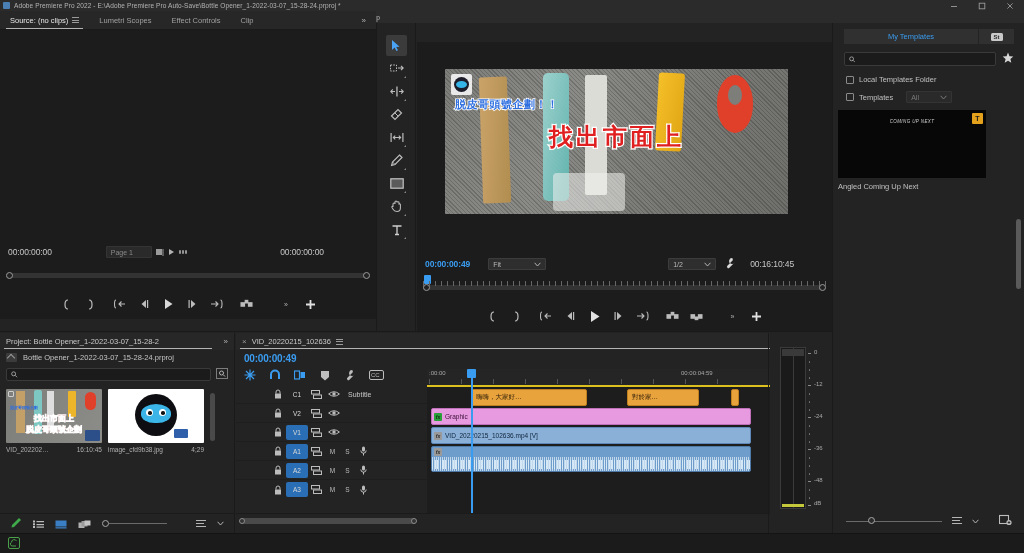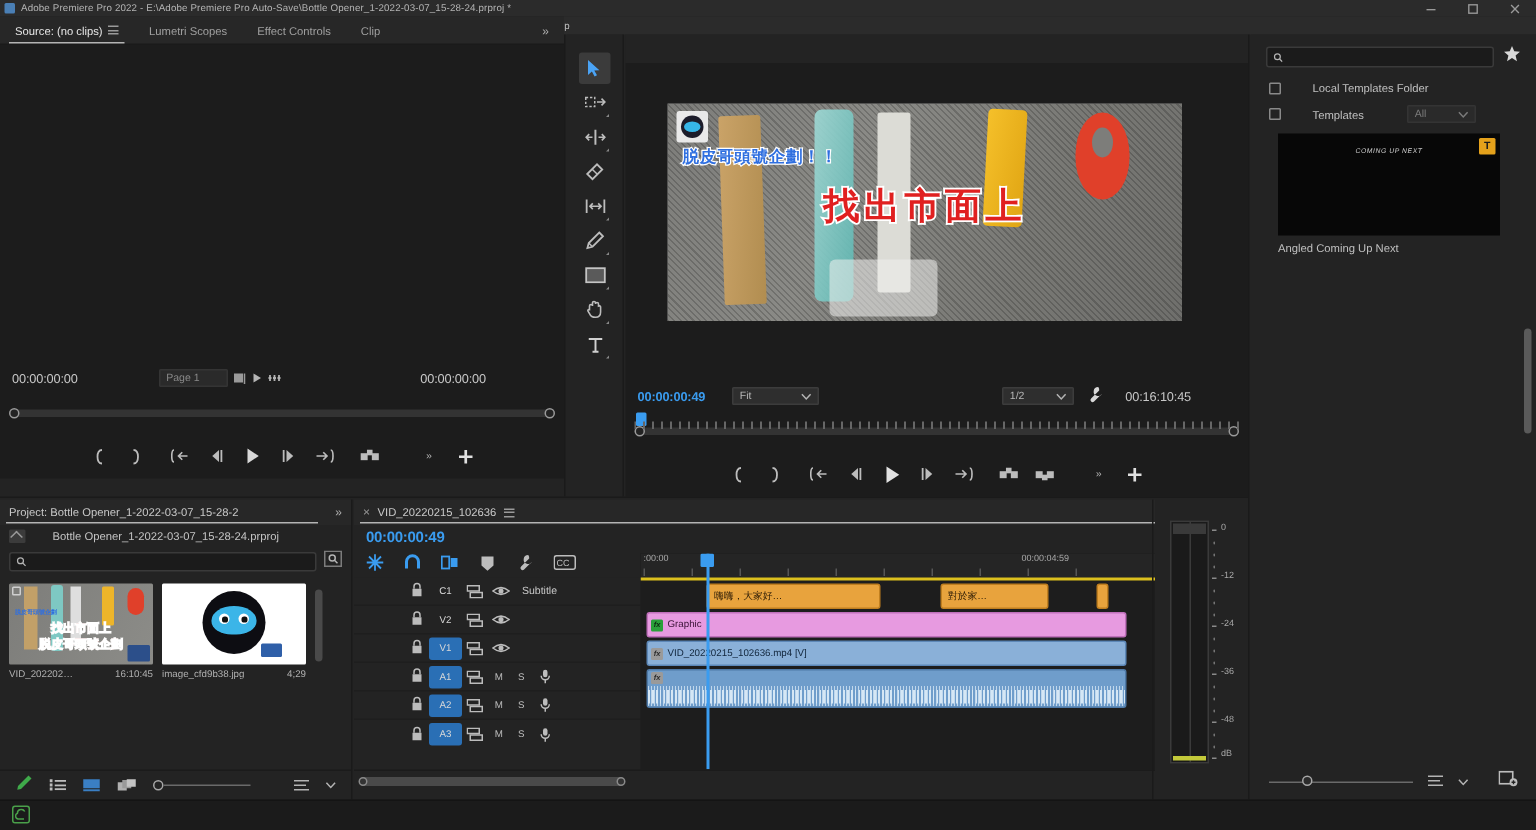--- a/index.html
+++ b/index.html
@@ -117,21 +117,21 @@
   .ov-l1 { top:52px; font-size:24px; color:#e02020; -webkit-text-stroke:2.4px #ffffff; paint-order:stroke fill; letter-spacing:3px;}
   .ov-l2 { top:88px; font-size:26px; color:#e02020; -webkit-text-stroke:2.4px #ffffff; paint-order:stroke fill; letter-spacing:2px;}
 
   
   #project-panel { left:0; top:333px; width:234px; height:200px; }
   .proj-head {
     height:17px; display:flex; align-items:center; gap:5px; padding:0 6px; font-size:7.5px;
     background:#272727; position:relative;
   }
   .proj-head:after{content:"";position:absolute;left:4px;right:22px;bottom:1px;height:1.5px;background:#b4b4b4;}
-  .proj-row { display:flex; align-items:center; gap:18px; padding:3px 6px; font-size:7.5px; color:#c4c4c4; }
+  .proj-row { display:flex; align-items:center; gap:6px; padding:3px 6px; font-size:7.5px; color:#c4c4c4; }
   .bin-ico { width:11px;height:9px;background:#3b3b3b;border-radius:1px;position:relative;flex:none;}
   .bin-ico:before{content:"";position:absolute;left:1.5px;top:2px;width:5px;height:5px;border:1px solid #9a9a9a;border-right:0;border-bottom:0;transform:rotate(45deg);}
   .search-row { display:flex; align-items:center; gap:5px; padding:0 6px; }
   .search-box {
     flex:1; height:13px; background:#1b1b1b; border:1px solid #3a3a3a; border-radius:2px;
     display:flex; align-items:center; padding:0 4px; gap:4px;
   }
   .search-box input {
     background:transparent; border:0; outline:0; color:#c8c8c8; font-size:7px; width:100%;
     font-family:"Liberation Sans", sans-serif;
@@ -188,23 +188,23 @@
   #eg-panel { left:834px; top:23px; width:190px; height:510px; background:#232323;}
   .eg-subtabs { display:flex; gap:16px; padding:7px 12px 0; }
   .eg-subtab { font-size:7.5px; color:#9a9a9a; position:relative; padding-bottom:4px;}
   .eg-subtab.active { color:#e6e6e6;}
   .eg-subtab.active:after{content:"";position:absolute;left:0;right:0;bottom:0;height:1.5px;background:#b4b4b4;}
   .eg-seg { display:flex; margin:6px 10px 0; height:15px; }
   .eg-seg-btn { flex:1; background:#303030; display:flex; align-items:center; justify-content:center; font-size:7.5px; color:#3a9cf0;}
   .eg-seg-icon { width:36px; background:#303030; border-left:1px solid #232323; display:flex; align-items:center; justify-content:center;}
   .st-chip { background:#c9c9c9; color:#2b2b2b; font-size:6px; font-weight:bold; border-radius:1.5px; padding:1px 3px;}
   .eg-search { display:flex; align-items:center; gap:6px; margin:6px 10px 0;}
-  .eg-check { display:flex; align-items:center; gap:21px; margin:7px 12px 0; font-size:7.5px; color:#c0c0c0;}
+  .eg-check { display:flex; align-items:center; gap:5px; margin:7px 12px 0; font-size:7.5px; color:#c0c0c0;}
   .cbox { width:8px;height:8px;border:1px solid #8a8a8a; border-radius:1px; flex:none;}
-  .tpl-card { margin:7px 18px 0; }
+  .tpl-card { margin:7px 4px 0; }
   .tpl-img { width:148px; height:68px; background:#070707; position:relative; overflow:hidden;}
   .tpl-badge {position:absolute; right:3px; top:3px; width:11px;height:11px; background:#e4a11b; border-radius:1px; display:flex; align-items:center; justify-content:center; font-size:7px; font-weight:bold; color:#1b1b1b;}
   .tpl-name { font-size:7.5px; color:#c0c0c0; margin-top:4px;}
   .eg-scroll { position:absolute; right:3px; top:196px; width:5px; height:70px; background:#5a5a5a; border-radius:3px;}
   .eg-foot { position:absolute; left:0; right:0; bottom:0; height:24px; display:flex; align-items:center; gap:10px; padding:0 12px;}
   .slider { flex:1; height:1px; background:#6a6a6a; position:relative;}
   .slider .knob{position:absolute; width:7px;height:7px;border-radius:50%;border:1.3px solid #a8a8a8;background:#2b2b2b; top:-3.5px;}
   .mini-lines { width:10px; height:8px; position:relative;}
   .mini-lines i{position:absolute;left:0;height:1.2px;background:#b4b4b4;}
   .mini-lines i:nth-child(1){top:0;right:0}
@@ -942,20 +942,26 @@
       <span class="ms-dot" style="top:118px"></span>
         <span class="ms-dot" style="top:126px"></span>
       <span class="ms-dot" style="top:142px"></span>
         <span class="ms-dot" style="top:150px"></span>
     </div>
   </div>
 
   <div class="panel" id="eg-panel">
 
 
+    <div class="eg-seg">
+      <div class="eg-seg-btn">My Templates</div>
+      <div class="eg-seg-icon">
+        <span class="st-chip">St</span>
+      </div>
+    </div>
 
     <div class="eg-search">
       <div class="search-box" style="height:14px">
         <svg width="7" height="7" viewBox="0 0 8 8">
           <circle cx="3.2" cy="3.2" r="2.4" fill="none" stroke="#b4b4b4" stroke-width="1"></circle>
           <path d="M5 5 L7.3 7.3" stroke="#b4b4b4" stroke-width="1"></path>
           </svg>
         <input type="text" placeholder="" style="">
       </div>
       <span>

